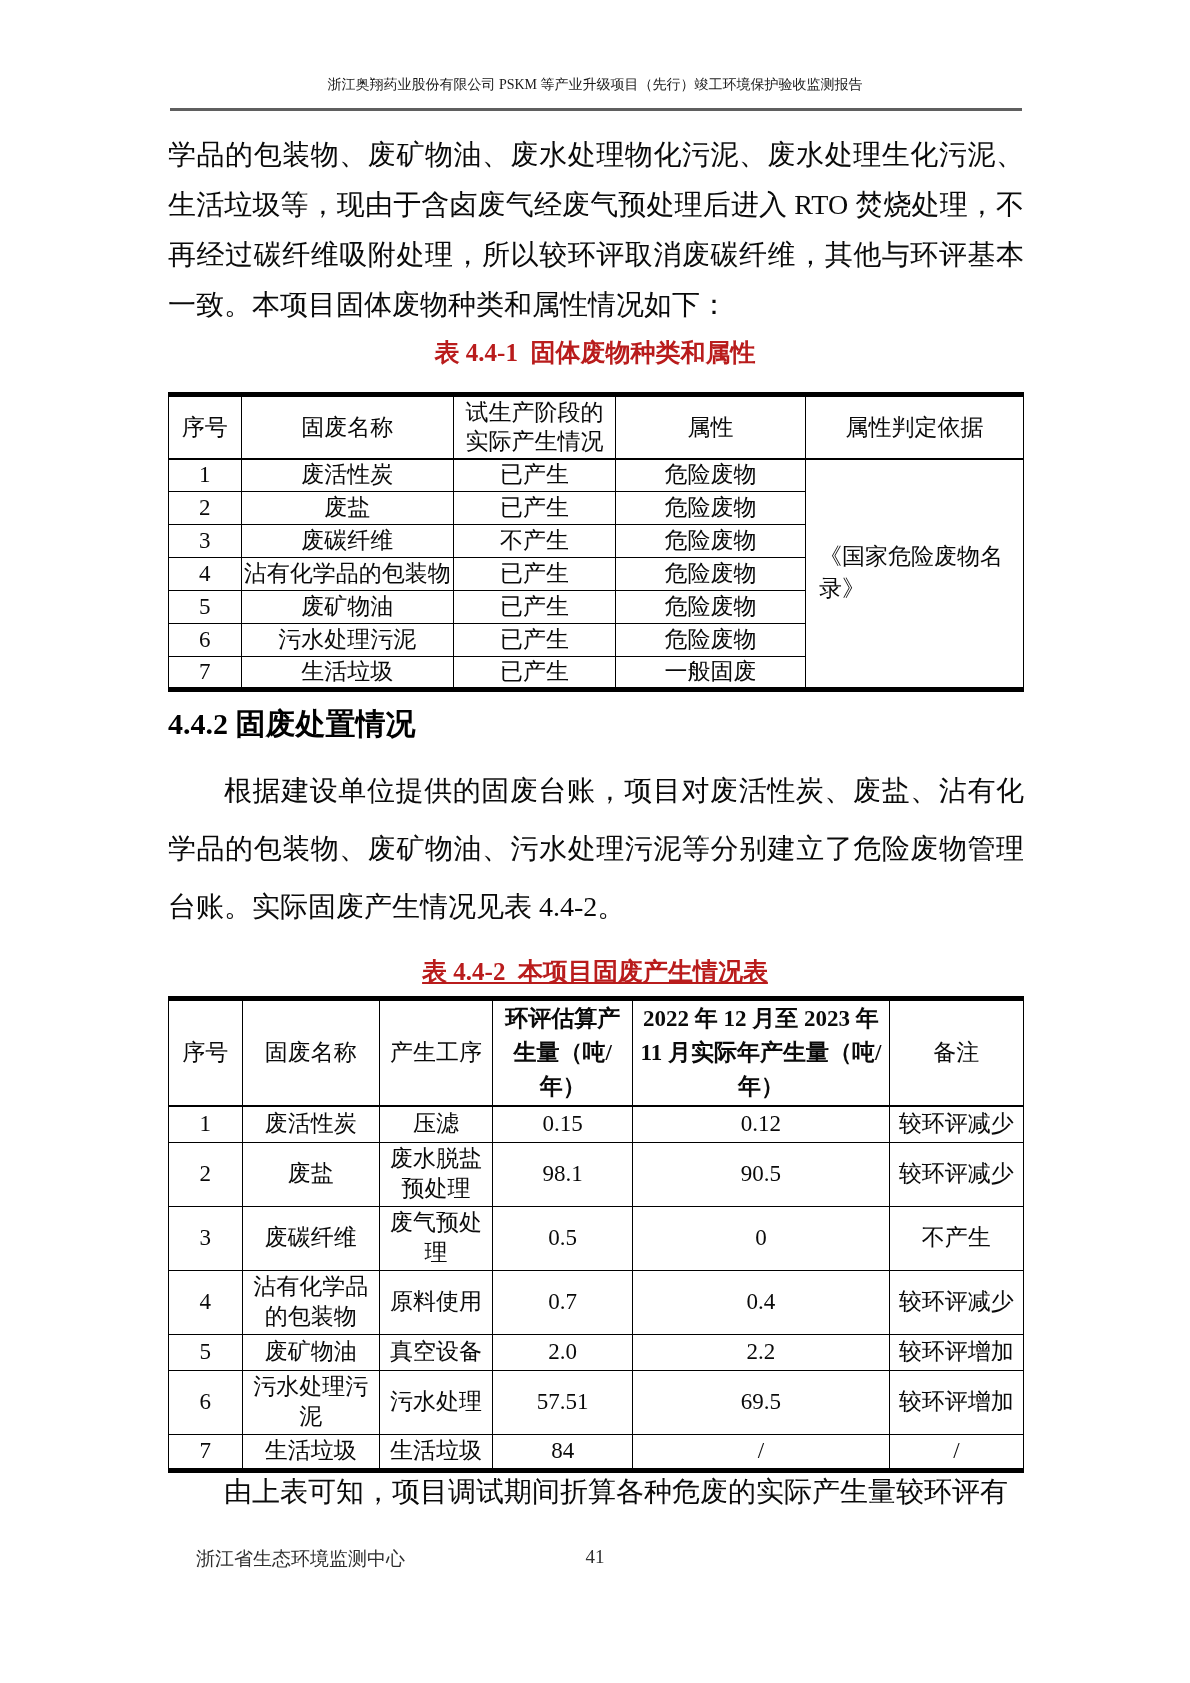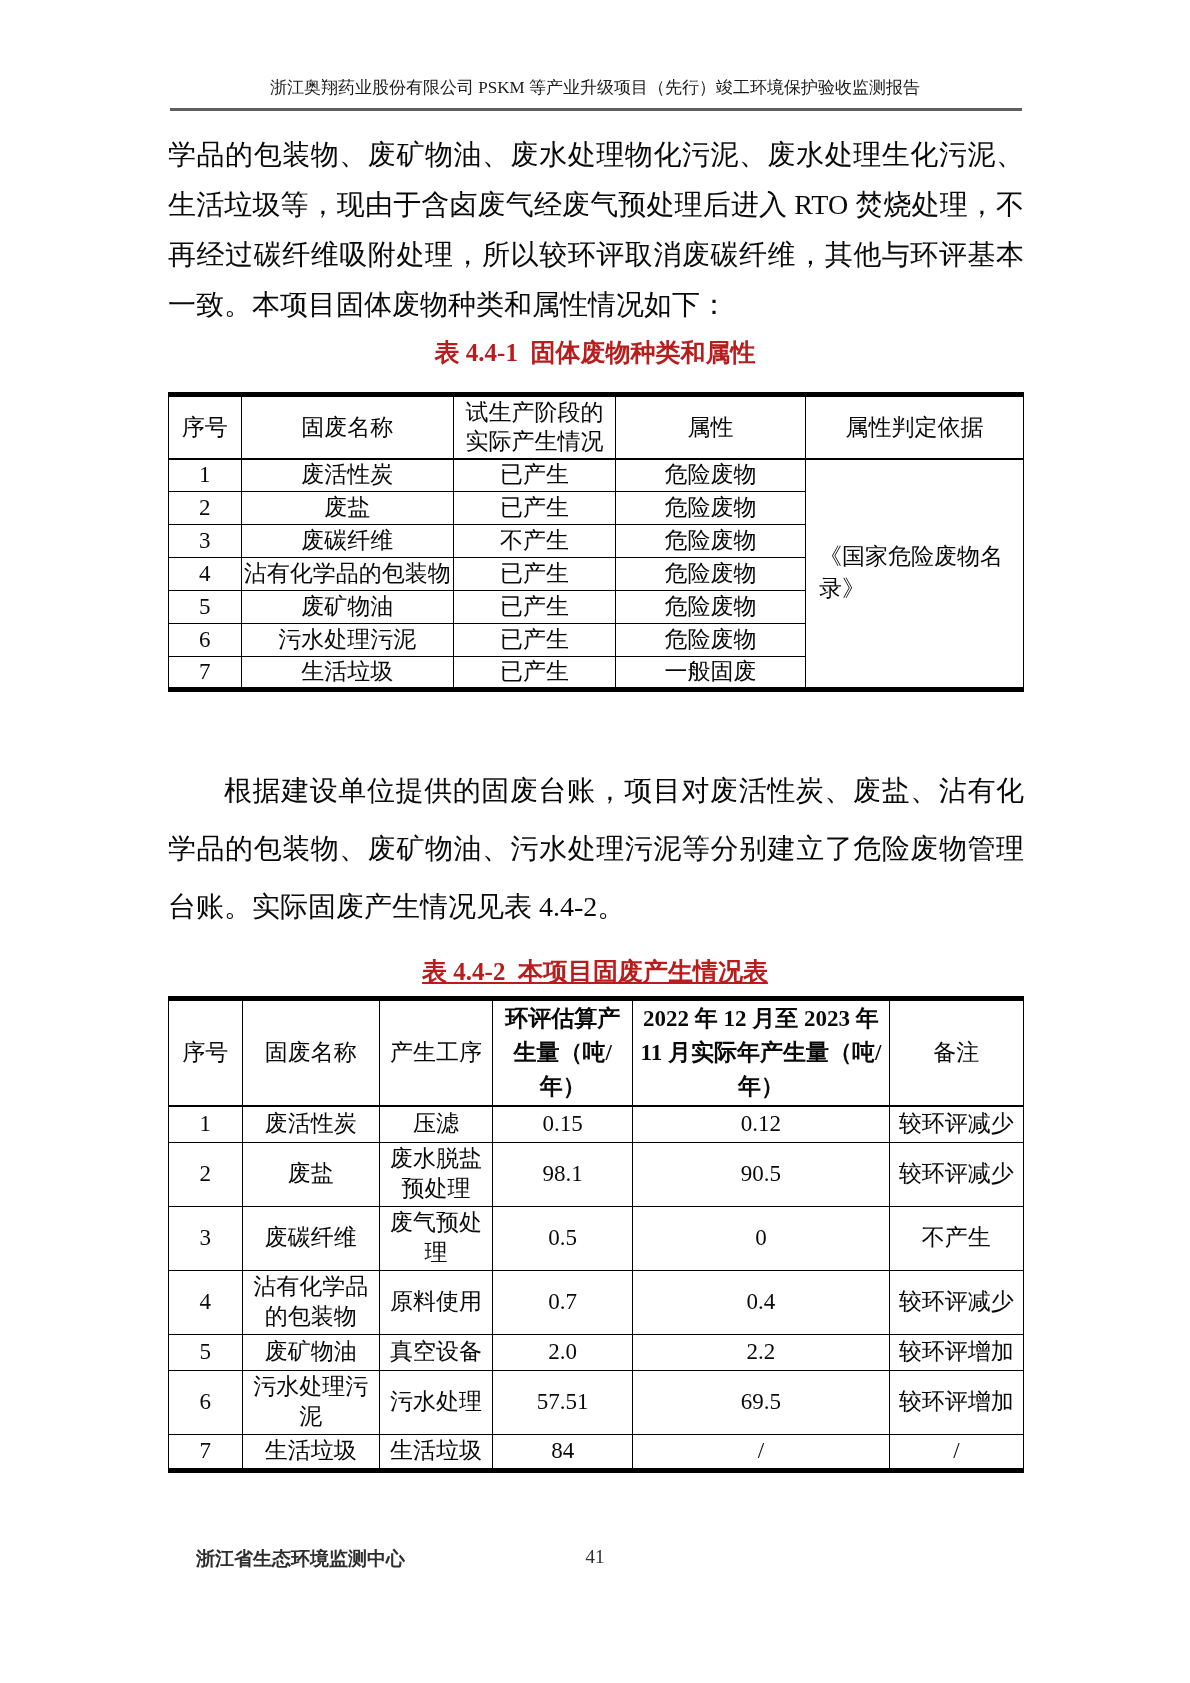--- a/index.html
+++ b/index.html
@@ -6,21 +6,21 @@
   html,body { background:#e8e8e8; }
   .page {
     position:relative; width:1190px; height:1683px; margin:0 auto;
     background:#ffffff; color:#000;
     font-family:"Liberation Serif","DejaVu Serif",serif;
     overflow:hidden;
   }
   
   .doc-header {
     position:absolute; top:76px; left:168px; width:854px;
-    text-align:center; font-size:17px; color:#1a1a1a;
+    text-align:center; font-size:14px; color:#1a1a1a;
     white-space:nowrap;
   }
   .header-rule {
     position:absolute; top:108px; left:170px; width:852px;
     height:3px; background:#5f5f5f;
   }
   
   .para {
     position:absolute; left:168px; width:856px;
     font-size:28px; text-align:justify; color:#0a0a0a;
@@ -58,21 +58,21 @@
   .t2 { top:996px; }
   .t2 th { height:104px; line-height:34px; border-bottom:2px solid #000;margin-top:28px; }
   .t2 .bold-head { font-weight:bold; }
   .t2 tr.single td { height:36px; }
   .t2 tr.double td { height:64px; }
   
   .doc-footer {
     position:absolute; top:1546px; left:168px; width:854px;
     font-size:19px; color:#2e2e2e;
   }
-  .footer-org { position:absolute; left:28px; top:0;font-weight:bold; }
+  .footer-org { position:absolute; left:28px; top:0; }
   .footer-page { position:absolute; left:0; width:100%; text-align:center; top:0; }
 </style>
 </head>
 <body>
 
 <div class="page">
 
   <div class="doc-header">浙江奥翔药业股份有限公司 PSKM 等产业升级项目（先行）竣工环境保护验收监测报告</div>
   <div class="header-rule"></div>
 
@@ -137,20 +137,21 @@
       </tr>
       <tr>
         <td>7</td>
         <td>生活垃圾</td>
         <td>已产生</td>
         <td>一般固废</td>
       </tr>
     </tbody>
   </table>
 
+  <div class="sec-heading">4.4.2 固废处置情况</div>
 
   <p class="para p2">根据建设单位提供的固废台账，项目对废活性炭、废盐、沾有化学品的包装物、废矿物油、污水处理污泥等分别建立了危险废物管理台账。实际固废产生情况见表 4.4-2。</p>
 
   <div class="table-title t2-title">表 4.4-2  本项目固废产生情况表</div>
 
   <table class="t2">
     <colgroup>
       <col style="width:8.6%">
         <col style="width:16.1%">
         <col style="width:13.2%">
@@ -221,19 +222,20 @@
         <td>7</td>
         <td>生活垃圾</td>
         <td>生活垃圾</td>
         <td>84</td>
         <td>/</td>
         <td>/</td>
       </tr>
     </tbody>
   </table>
 
+  <p class="para p3">由上表可知，项目调试期间折算各种危废的实际产生量较环评有</p>
 
   <div class="doc-footer">
     <span class="footer-page">41</span>
     <span class="footer-org">浙江省生态环境监测中心</span>
   </div>
 
 </div>
 
 </body></html>

